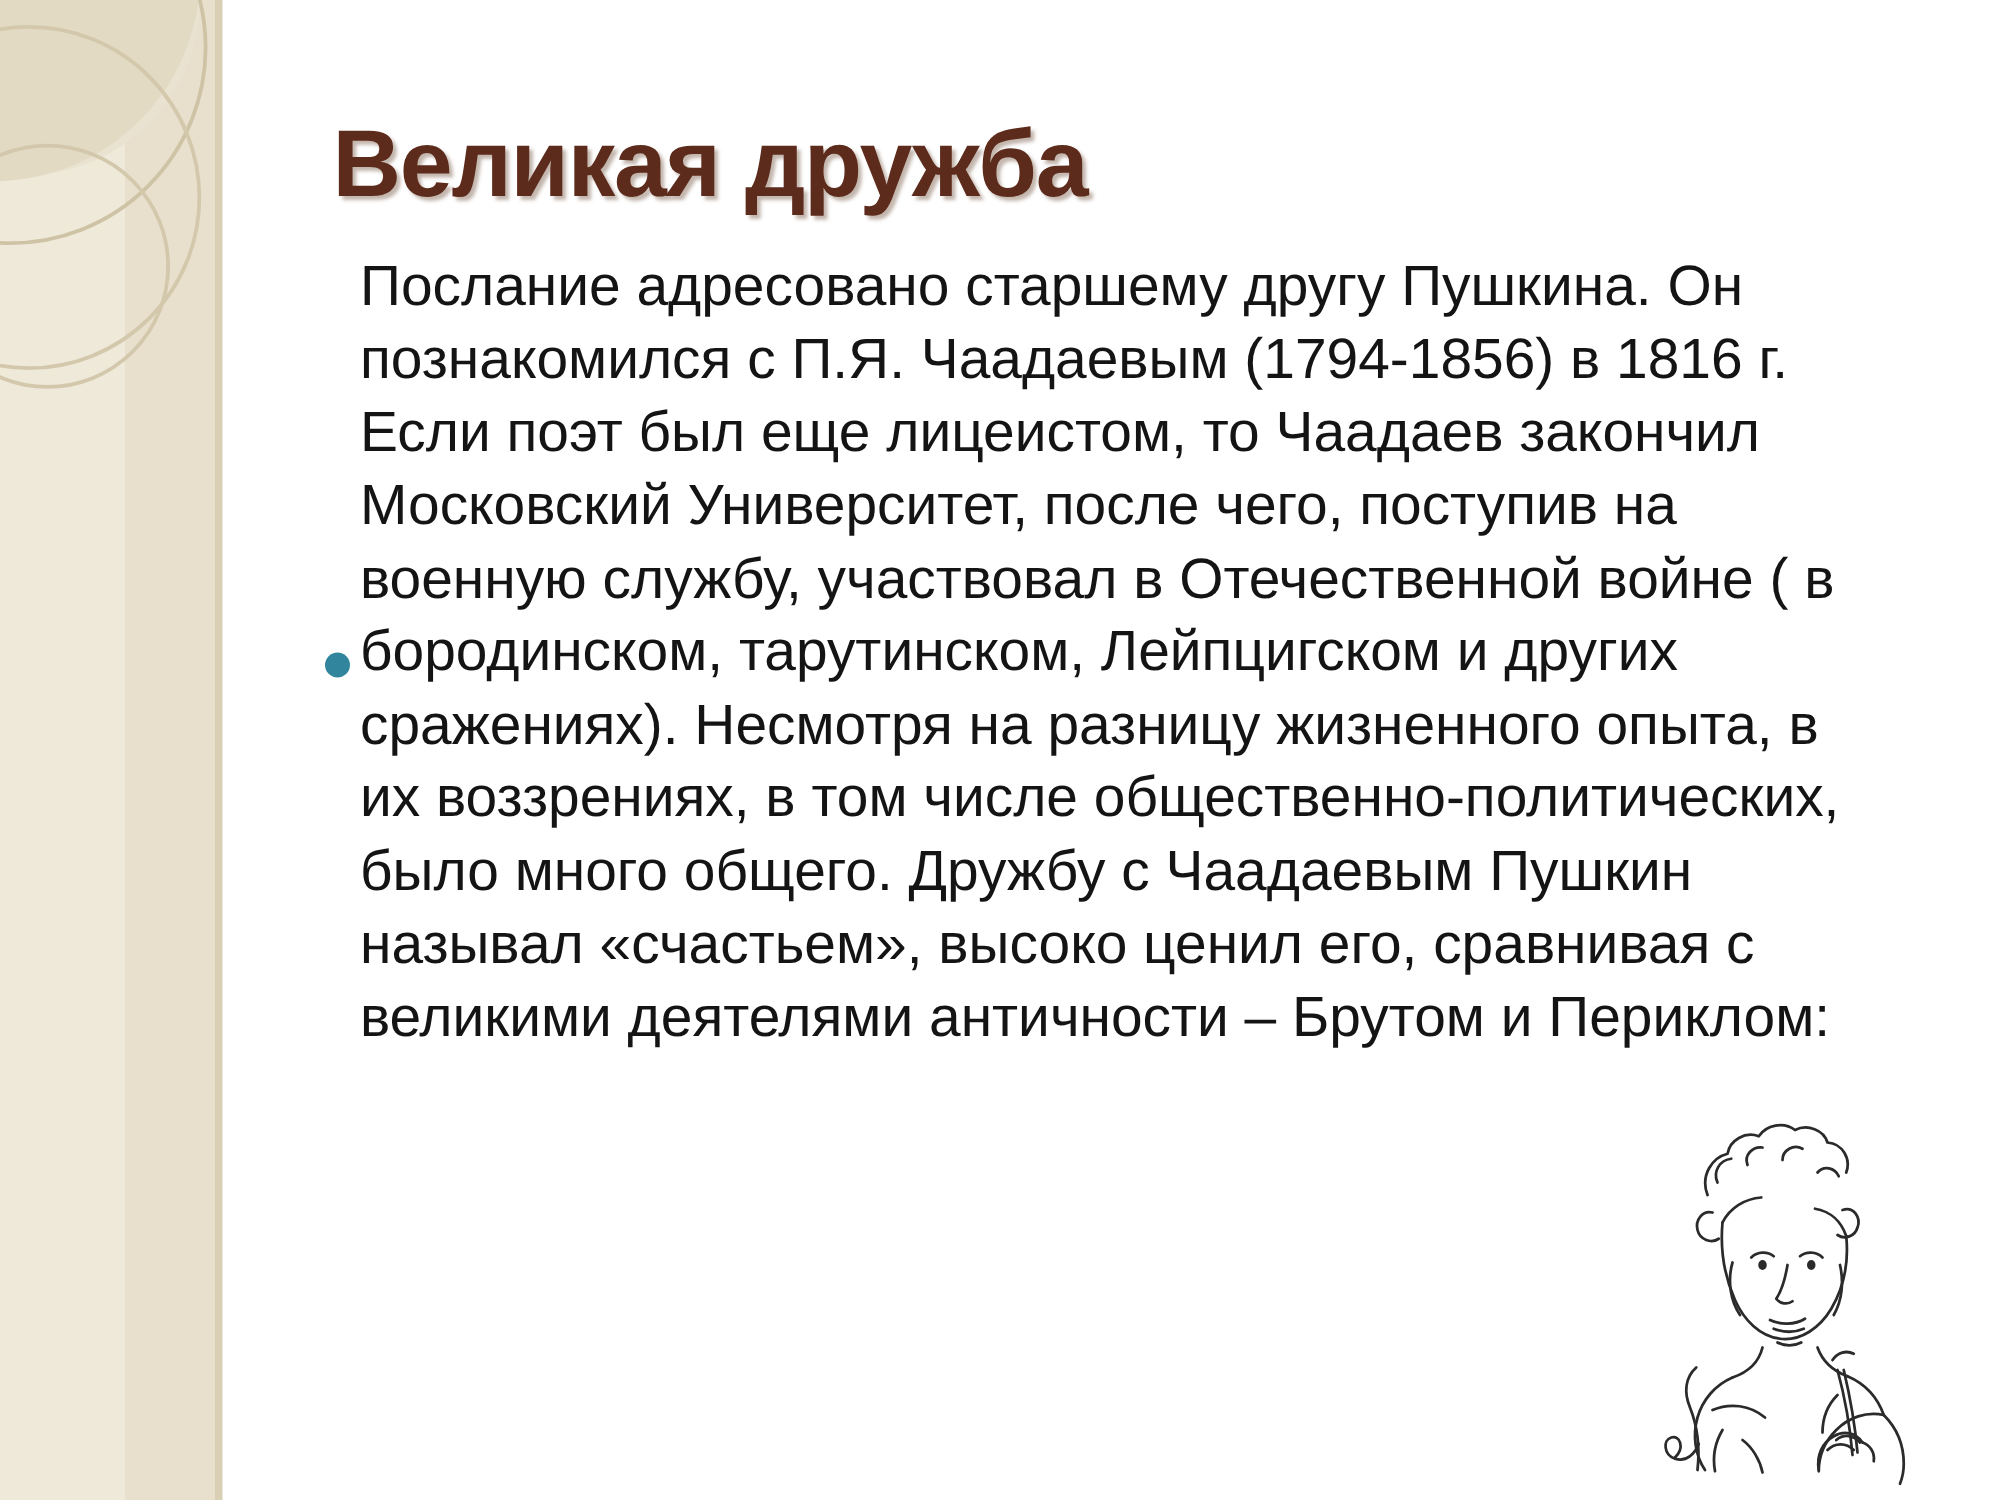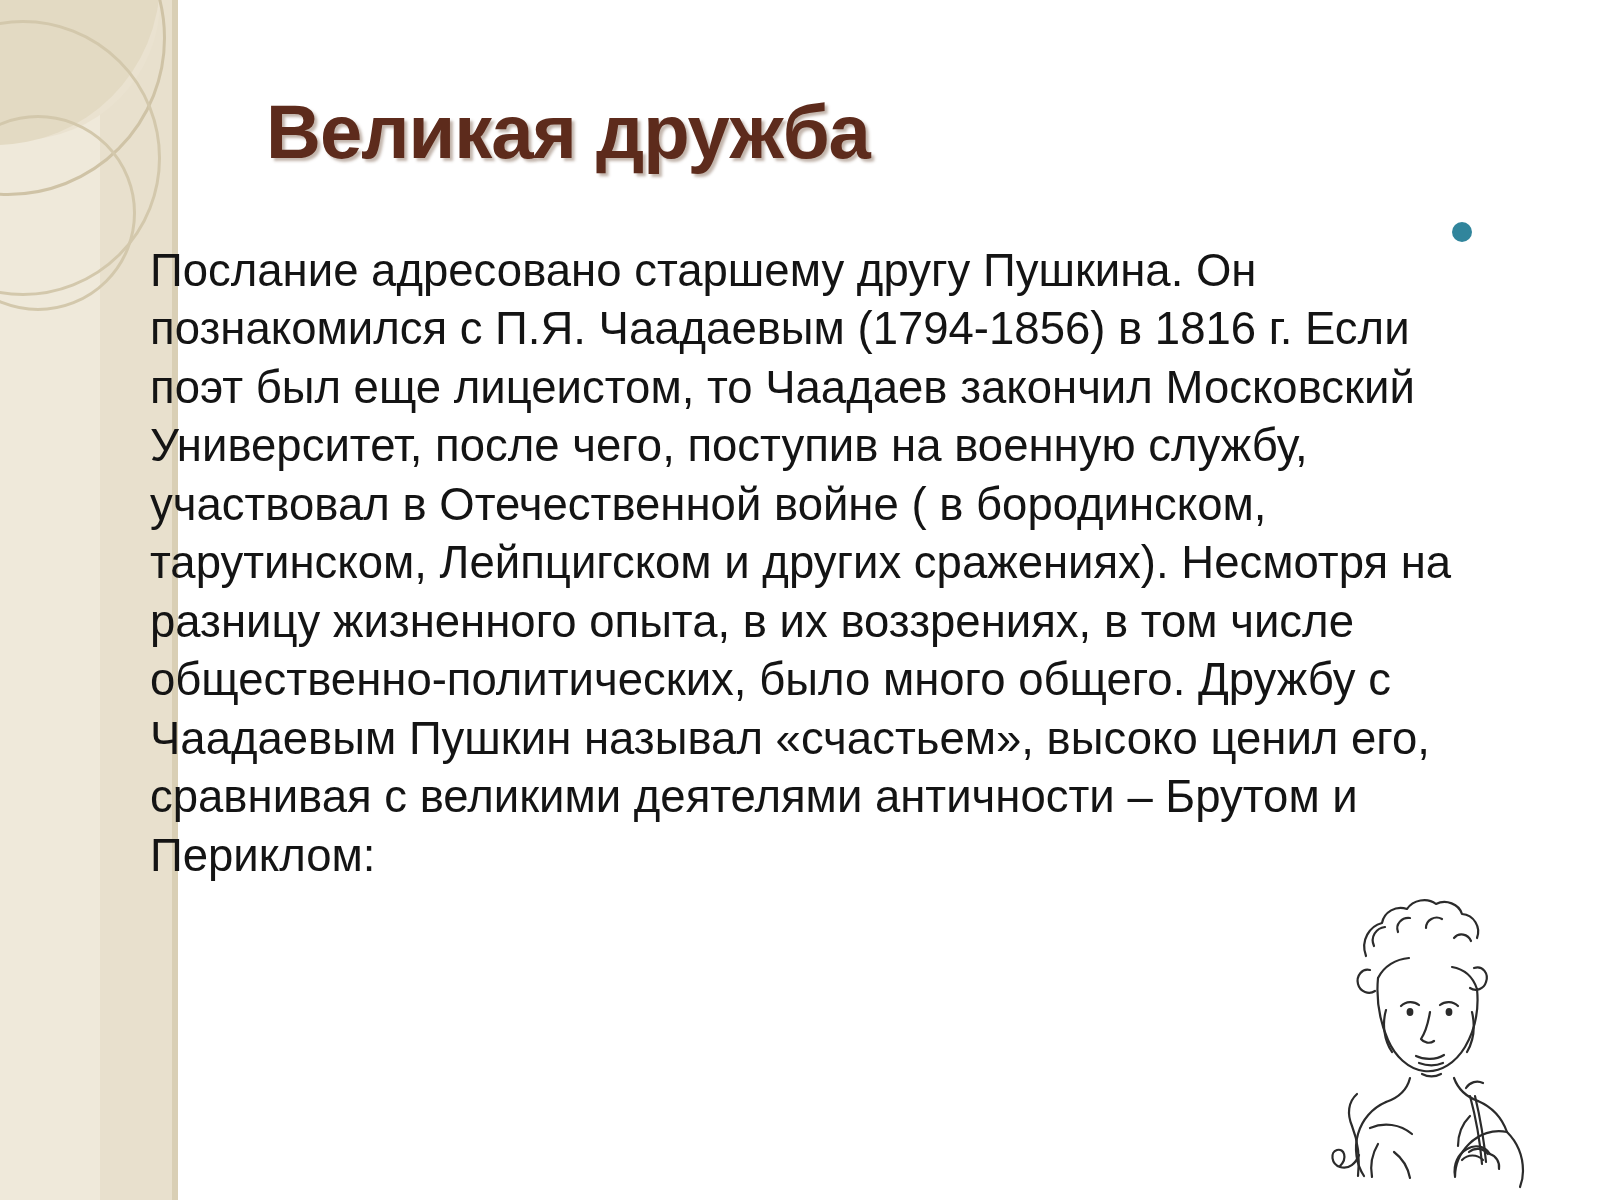--- a/index.html
+++ b/index.html
@@ -110,22 +110,21 @@
     text-shadow: 3px 3px 3px rgba(120, 90, 70, 0.45);
     white-space: nowrap;
   }
 
   .body-block {
     position: absolute;
     left: -28px;
     top: 200px;
     width: 1330px;
     display: flex;
-    align-items: flex-end;
-    flex-direction: column;
+    align-items: center;
   }
   .bullet-dot {
     flex: 0 0 auto;
     width: 20px;
     height: 20px;
     border-radius: 50%;
     background: #31859c;
     margin-top: 22px;
     margin-left: 110px;
     margin-right: 8px;

